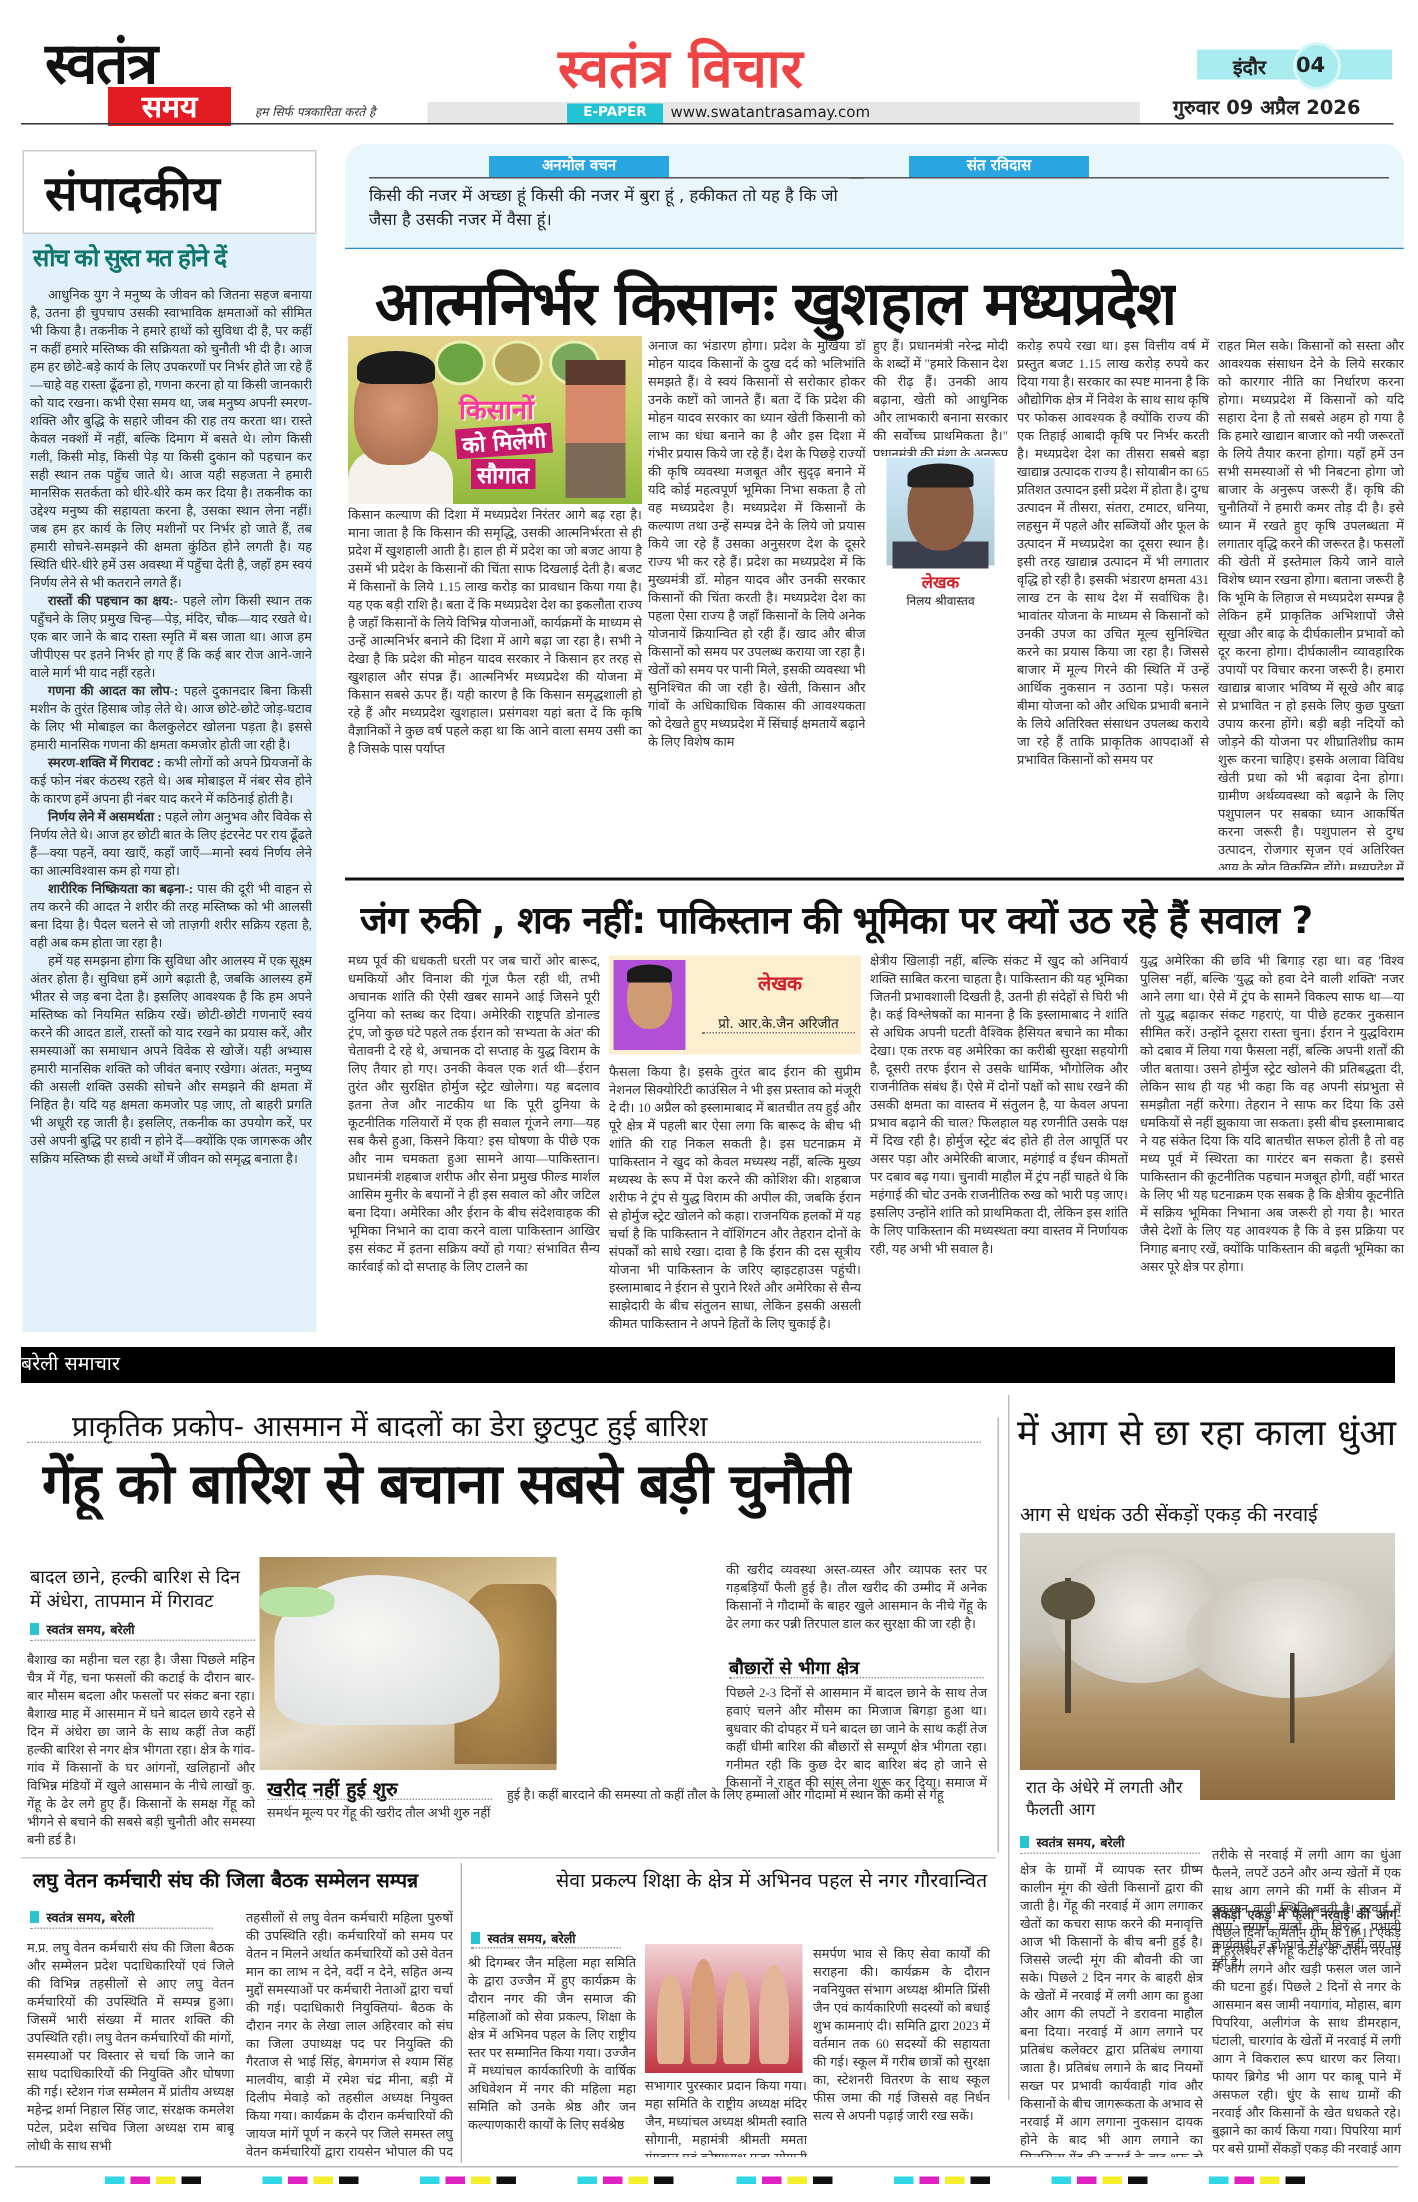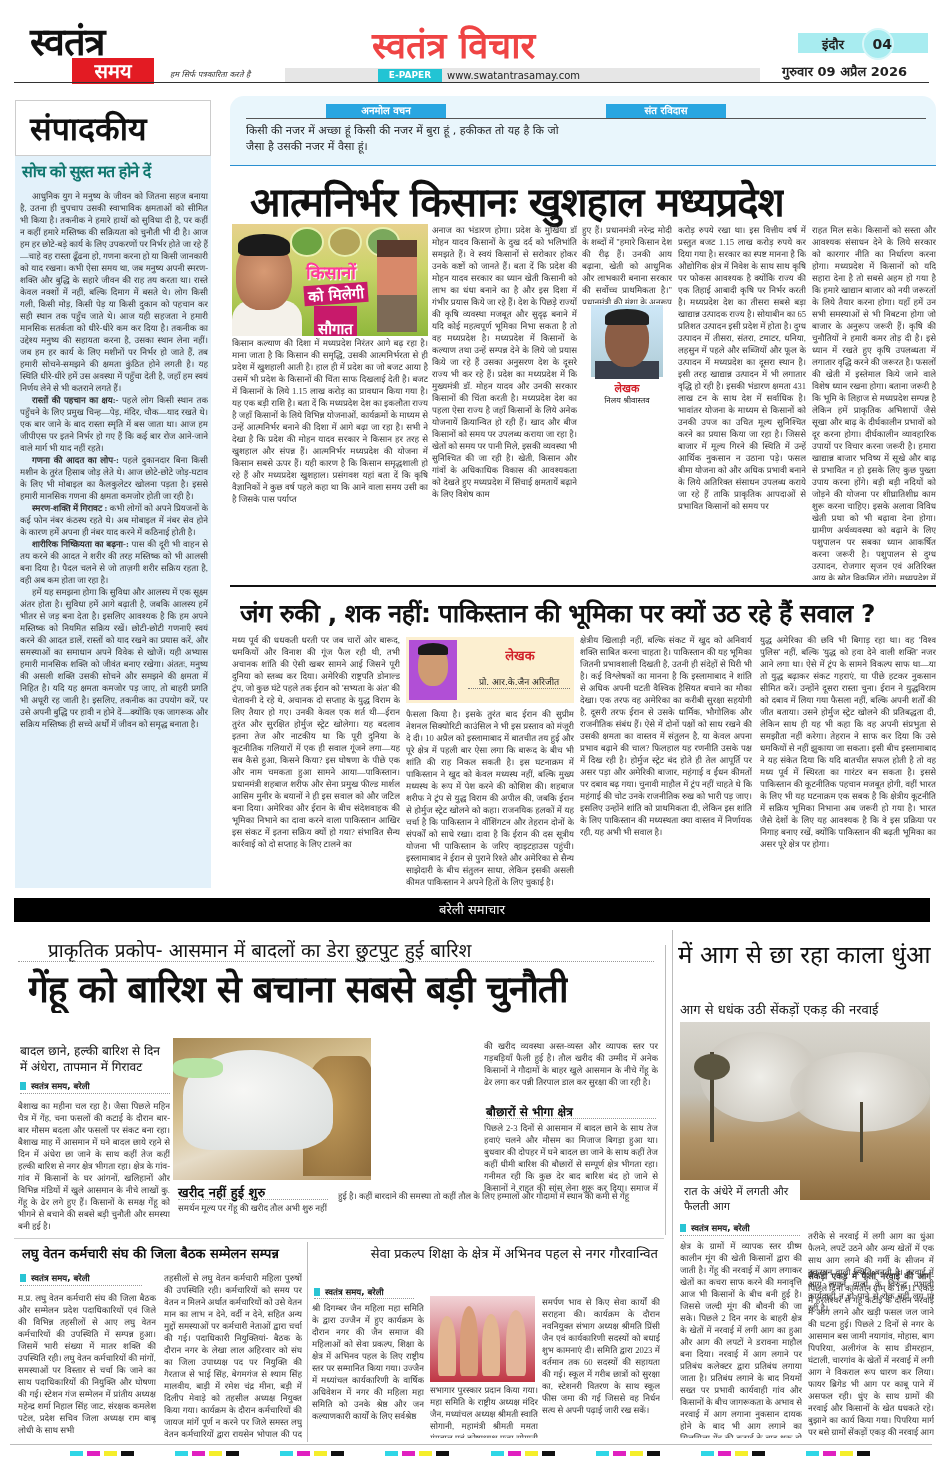--- a/index.html
+++ b/index.html
@@ -10,21 +10,21 @@
 
 .logo-top{left:30px;top:14px;font-size:38px;font-weight:bold;color:#111;letter-spacing:-1px}
 .logo-bot{left:72px;top:58px;width:82px;height:26px;background:#e31b23;color:#fff;font-size:20px;font-weight:bold;text-align:center;line-height:26px}
 .tagline{left:170px;top:68px;font-size:8px;font-style:italic;color:#333}
 .mast-title{left:372px;top:20px;font-size:36px;color:#ef4444;font-weight:bold}
 .mast-bar{left:285px;top:68px;width:475px;height:15px;background:#e6e6e6}
 .epaper{left:378px;top:69px;width:64px;height:13px;background:#22c4d4;color:#fff;font-size:9px;font-weight:bold;text-align:center;line-height:13px}
 .url{left:447px;top:69px;font-size:10px;color:#222;line-height:13px}
 .city-box{left:798px;top:33px;width:130px;height:20px;background:#a8ecf0}
 .city{left:822px;top:35px;font-size:13px;font-weight:bold}
-.pageno{left:862px;top:28px;width:32px;height:32px;border-radius:50%;background:#a8ecf0;border:2px solid #d9f7f9;font-size:14px;font-weight:bold;text-align:right;line-height:28px}
+.pageno{left:862px;top:28px;width:32px;height:32px;border-radius:50%;background:#a8ecf0;border:2px solid #d9f7f9;font-size:14px;font-weight:bold;text-align:left;line-height:28px}
 .date{left:782px;top:62px;font-size:13px;font-weight:bold;color:#222}
 .mast-line{left:14px;top:82px;width:915px;height:1px;background:#333}
 
 .sampad-box{left:15px;top:100px;width:196px;height:56px;border:1px solid #ccc;background:#fff}
 .sampad{left:30px;top:106px;font-size:32px;font-weight:bold;color:#111}
 .left-col{left:15px;top:156px;width:196px;height:732px;background:#e3f1fa}
 .left-head{left:22px;top:160px;font-size:16px;font-weight:bold;color:#0f766e;letter-spacing:-1px}
 .left-txt{left:20px;top:190px;width:188px;height:690px}
 
 .quote-band{left:230px;top:96px;width:706px;height:70px;background:#e9f6fc;border-radius:14px 14px 0 0;border-bottom:1px solid #2a8fd0}
@@ -33,38 +33,38 @@
 .q-text{font-size:11px;font-weight:normal;color:#222;line-height:16px}
 .main-hl{left:250px;top:173px;font-size:40px;letter-spacing:-1px}
 .kisan-img{left:232px;top:224px;width:196px;height:112px;background:linear-gradient(180deg,#e7d18d 0%,#cbd46a 40%,#8fb83c 100%);overflow:hidden}
 .face{left:4px;top:16px;width:56px;height:70px;border-radius:46% 46% 40% 40%;background:radial-gradient(circle at 50% 45%,#d79a74,#a56a4c)}
 .face-hair{left:6px;top:10px;width:52px;height:22px;border-radius:50% 50% 20% 20%;background:#1b1b1b}
 .shirt{left:0;top:76px;width:70px;height:40px;background:#f4f1ea;border-radius:20px 20px 0 0}
 .farmer{left:145px;top:16px;width:40px;height:92px;background:linear-gradient(180deg,#5a3b2e 0 18%,#d8896a 18% 60%,#7d6a56 60%)}
 .thumb{top:3px;width:34px;height:30px;border-radius:50%;background:#6da442;border:2px solid #e9f0b0}
 .kisan-txt1{left:74px;top:36px;font-size:18px;font-weight:bold;color:#ff3a9b;text-shadow:1px 1px 0 #fff}
 .kisan-txt2{left:72px;top:60px;font-size:15px;font-weight:bold;color:#fff;background:#c81a6b;padding:0 4px;transform:rotate(-4deg)}
-.kisan-txt3{left:82px;top:82px;font-size:15px;font-weight:bold;color:#fff;background:#c81a6b;padding:12px 4px}
+.kisan-txt3{left:82px;top:82px;font-size:15px;font-weight:bold;color:#fff;background:#c81a6b;padding:0 4px}
 .author1{left:591px;top:305px;width:72px;height:72px;background:linear-gradient(180deg,#cfe8f8,#aecbd6)}
 .author1 .a-face{left:14px;top:8px;width:44px;height:54px;border-radius:45%;background:#8b5d45}
 .author1 .a-hair{left:14px;top:4px;width:44px;height:16px;border-radius:50% 50% 10% 10%;background:#222}
 .author1 .a-shirt{left:4px;top:56px;width:64px;height:18px;background:#3a3f4b}
 .lekhak1{left:591px;top:380px;font-size:11px;font-weight:bold;color:#d0212a;width:72px;text-align:center}
 .lekhak1-name{left:591px;top:394px;font-size:8px;color:#222;width:72px;text-align:center}
 .sec-line{left:230px;top:585px;width:706px;height:2px;background:#111}
 .jang-hl{left:240px;top:595px;font-size:25px;letter-spacing:-0.5px}
 .author2-box{left:406px;top:637px;width:168px;height:66px;background:#fcefd0}
 .author2-img{left:409px;top:640px;width:48px;height:60px;background:#b14fd6}
 .author2-face{left:418px;top:646px;width:30px;height:40px;border-radius:45%;background:#cf9b73}
 .author2-hair{left:418px;top:643px;width:30px;height:12px;border-radius:50% 50% 10% 10%;background:#1a1a1a}
 .lekhak2{left:470px;top:646px;font-size:13px;font-weight:bold;color:#d0212a;width:100px;text-align:center}
 .lekhak2-name{left:468px;top:675px;font-size:9px;color:#222;width:102px;text-align:center;border-bottom:1px dotted #777}
 .col-divider{width:1px;background:#bbb}
 
-.bareli-bar{left:14px;top:898px;width:916px;height:24px;background:#000;color:#fff;font-size:13px;text-align:center;line-height:24px}
+.bareli-bar{left:14px;top:898px;width:916px;height:24px;background:#000;color:#fff;font-size:13px;text-align:left;line-height:24px}
 .sub-hl{left:48px;top:937px;font-size:19px;font-weight:normal;color:#111}
 .dot-line{border-top:1px dotted #999;height:1px}
 .wheat-hl{left:28px;top:962px;font-size:37px;letter-spacing:-1px}
 .wheat-img{left:173px;top:1038px;width:198px;height:142px;background:linear-gradient(160deg,#a88a55 0%,#d8c394 40%,#e6dcc8 60%,#b79664 100%);overflow:hidden}
 .tarp{left:10px;top:12px;width:150px;height:100px;background:radial-gradient(ellipse at 40% 40%,#f7f7f5,#d8dcdb);border-radius:50% 60% 30% 20%}
 .tarp-g{left:0;top:20px;width:50px;height:20px;background:#b8e3a5;border-radius:40%}
 .heap{left:130px;top:18px;width:70px;height:120px;background:radial-gradient(ellipse at 40% 40%,#c29b5a,#8c6a3a);border-radius:40% 20% 0 0}
 .rain-sub{left:20px;top:1043px;font-size:12px;color:#111;line-height:16px;width:150px}
 .byline{font-size:8.5px;color:#222;font-weight:bold}
 .byline::before{content:"";display:inline-block;width:6px;height:8px;background:#29c4d4;margin-right:5px;vertical-align:-1px}
@@ -100,20 +100,21 @@
 
 <div class="abs sampad-box"></div>
 <div class="abs sampad">संपादकीय</div>
 <div class="abs left-col"></div>
 <div class="abs left-head">सोच को सुस्त मत होने दें</div>
 <div class="abs txt left-txt">
   <p style="text-indent:12px">आधुनिक युग ने मनुष्य के जीवन को जितना सहज बनाया है, उतना ही चुपचाप उसकी स्वाभाविक क्षमताओं को सीमित भी किया है। तकनीक ने हमारे हाथों को सुविधा दी है, पर कहीं न कहीं हमारे मस्तिष्क की सक्रियता को चुनौती भी दी है। आज हम हर छोटे-बड़े कार्य के लिए उपकरणों पर निर्भर होते जा रहे हैं—चाहे वह रास्ता ढूँढना हो, गणना करना हो या किसी जानकारी को याद रखना। कभी ऐसा समय था, जब मनुष्य अपनी स्मरण-शक्ति और बुद्धि के सहारे जीवन की राह तय करता था। रास्ते केवल नक्शों में नहीं, बल्कि दिमाग में बसते थे। लोग किसी गली, किसी मोड़, किसी पेड़ या किसी दुकान को पहचान कर सही स्थान तक पहुँच जाते थे। आज यही सहजता ने हमारी मानसिक सतर्कता को धीरे-धीरे कम कर दिया है। तकनीक का उद्देश्य मनुष्य की सहायता करना है, उसका स्थान लेना नहीं। जब हम हर कार्य के लिए मशीनों पर निर्भर हो जाते हैं, तब हमारी सोचने-समझने की क्षमता कुंठित होने लगती है। यह स्थिति धीरे-धीरे हमें उस अवस्था में पहुँचा देती है, जहाँ हम स्वयं निर्णय लेने से भी कतराने लगते हैं।</p>
   <p style="text-indent:12px"><b>रास्तों की पहचान का क्षय:-</b> <span>पहले लोग किसी स्थान तक पहुँचने के लिए प्रमुख चिन्ह—पेड़, मंदिर, चौक—याद रखते थे। एक बार जाने के बाद रास्ता स्मृति में बस जाता था। आज हम जीपीएस पर इतने निर्भर हो गए हैं कि कई बार रोज आने-जाने वाले मार्ग भी याद नहीं रहते।</span></p>
   <p style="text-indent:12px"><b>गणना की आदत का लोप-:</b> <span>पहले दुकानदार बिना किसी मशीन के तुरंत हिसाब जोड़ लेते थे। आज छोटे-छोटे जोड़-घटाव के लिए भी मोबाइल का कैलकुलेटर खोलना पड़ता है। इससे हमारी मानसिक गणना की क्षमता कमजोर होती जा रही है।</span></p>
   <p style="text-indent:12px"><b>स्मरण-शक्ति में गिरावट :</b> <span>कभी लोगों को अपने प्रियजनों के कई फोन नंबर कंठस्थ रहते थे। अब मोबाइल में नंबर सेव होने के कारण हमें अपना ही नंबर याद करने में कठिनाई होती है।</span></p>
+  <p style="text-indent:12px"><b>निर्णय लेने में असमर्थता :</b> <span>पहले लोग अनुभव और विवेक से निर्णय लेते थे। आज हर छोटी बात के लिए इंटरनेट पर राय ढूँढते हैं—क्या पहनें, क्या खाएँ, कहाँ जाएँ—मानो स्वयं निर्णय लेने का आत्मविश्वास कम हो गया हो।</span></p>
   <p style="text-indent:12px"><b>शारीरिक निष्क्रियता का बढ़ना-:</b> <span>पास की दूरी भी वाहन से तय करने की आदत ने शरीर की तरह मस्तिष्क को भी आलसी बना दिया है। पैदल चलने से जो ताज़गी शरीर सक्रिय रहता है, वही अब कम होता जा रहा है।</span></p>
   <p style="text-indent:12px"><span>हमें यह समझना होगा कि सुविधा और आलस्य में एक सूक्ष्म अंतर होता है। सुविधा हमें आगे बढ़ाती है, जबकि आलस्य हमें भीतर से जड़ बना देता है। इसलिए आवश्यक है कि हम अपने मस्तिष्क को नियमित सक्रिय रखें। छोटी-छोटी गणनाएँ स्वयं करने की आदत डालें, रास्तों को याद रखने का प्रयास करें, और समस्याओं का समाधान अपने विवेक से खोजें। यही अभ्यास हमारी मानसिक शक्ति को जीवंत बनाए रखेगा। अंततः, मनुष्य की असली शक्ति उसकी सोचने और समझने की क्षमता में निहित है। यदि यह क्षमता कमजोर पड़ जाए, तो बाहरी प्रगति भी अधूरी रह जाती है। इसलिए, तकनीक का उपयोग करें, पर उसे अपनी बुद्धि पर हावी न होने दें—क्योंकि एक जागरूक और सक्रिय मस्तिष्क ही सच्चे अर्थों में जीवन को समृद्ध बनाता है।</span></p>
 </div>
 
 <div class="abs quote-band"></div>
 <div class="abs" style="left:246px;top:104px;width:330px">
   <div class="q-label" style="width:120px;margin-left:80px">अनमोल वचन</div>
   <div class="q-line"></div>
   <div class="q-text" style="margin-top:4px">किसी की नजर में अच्छा हूं किसी की नजर में बुरा हूं , हकीकत तो यह है कि जो जैसा है उसकी नजर में वैसा हूं।</div>
 </div>

